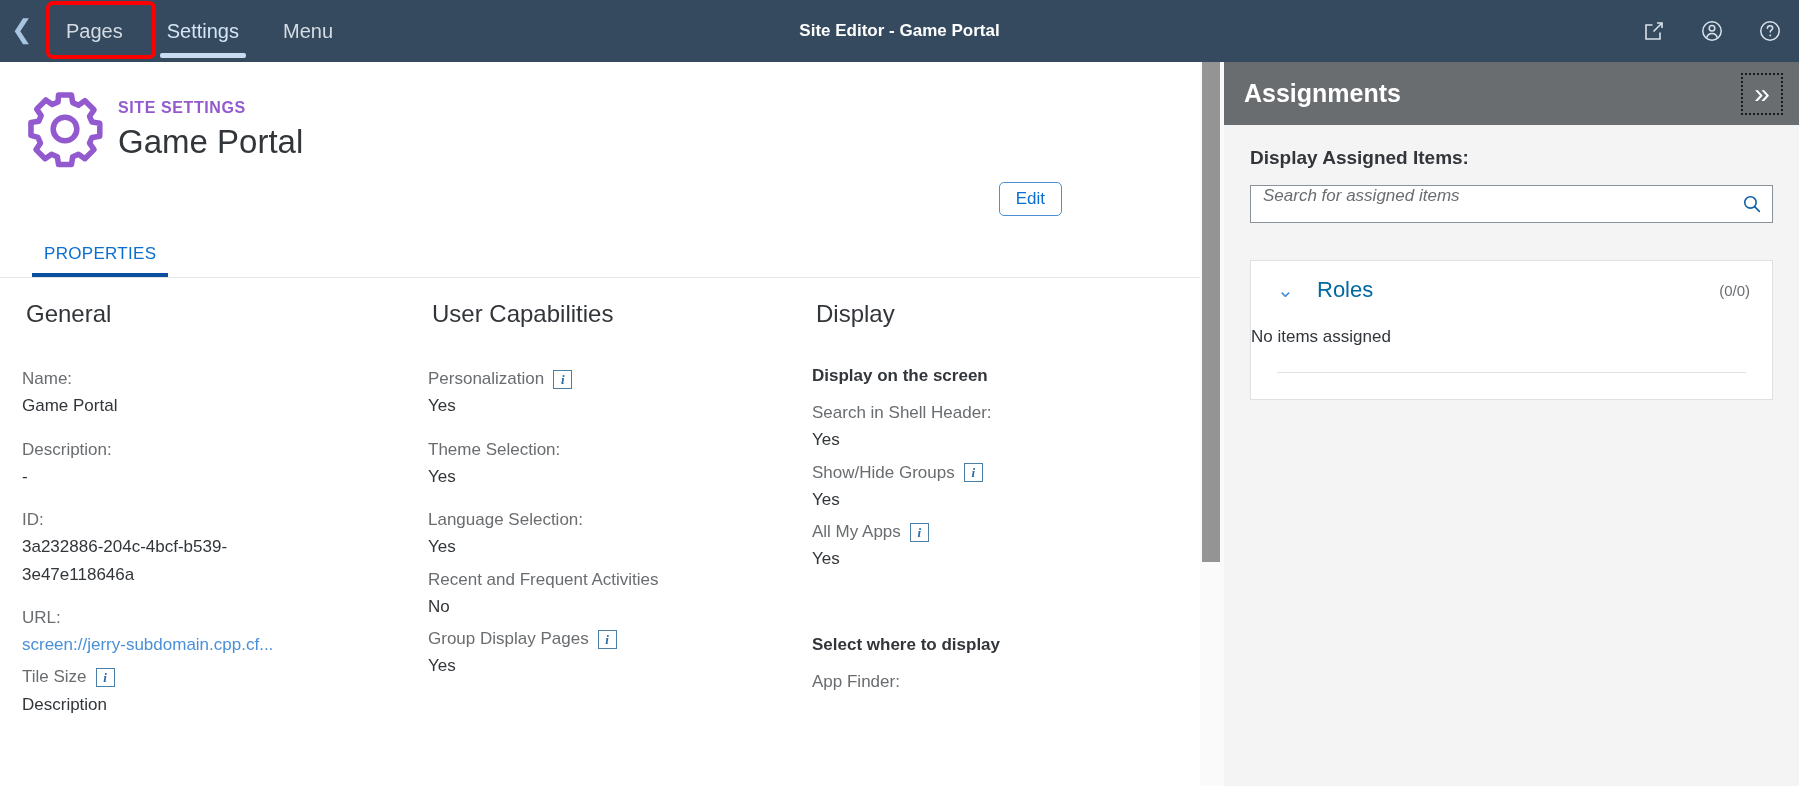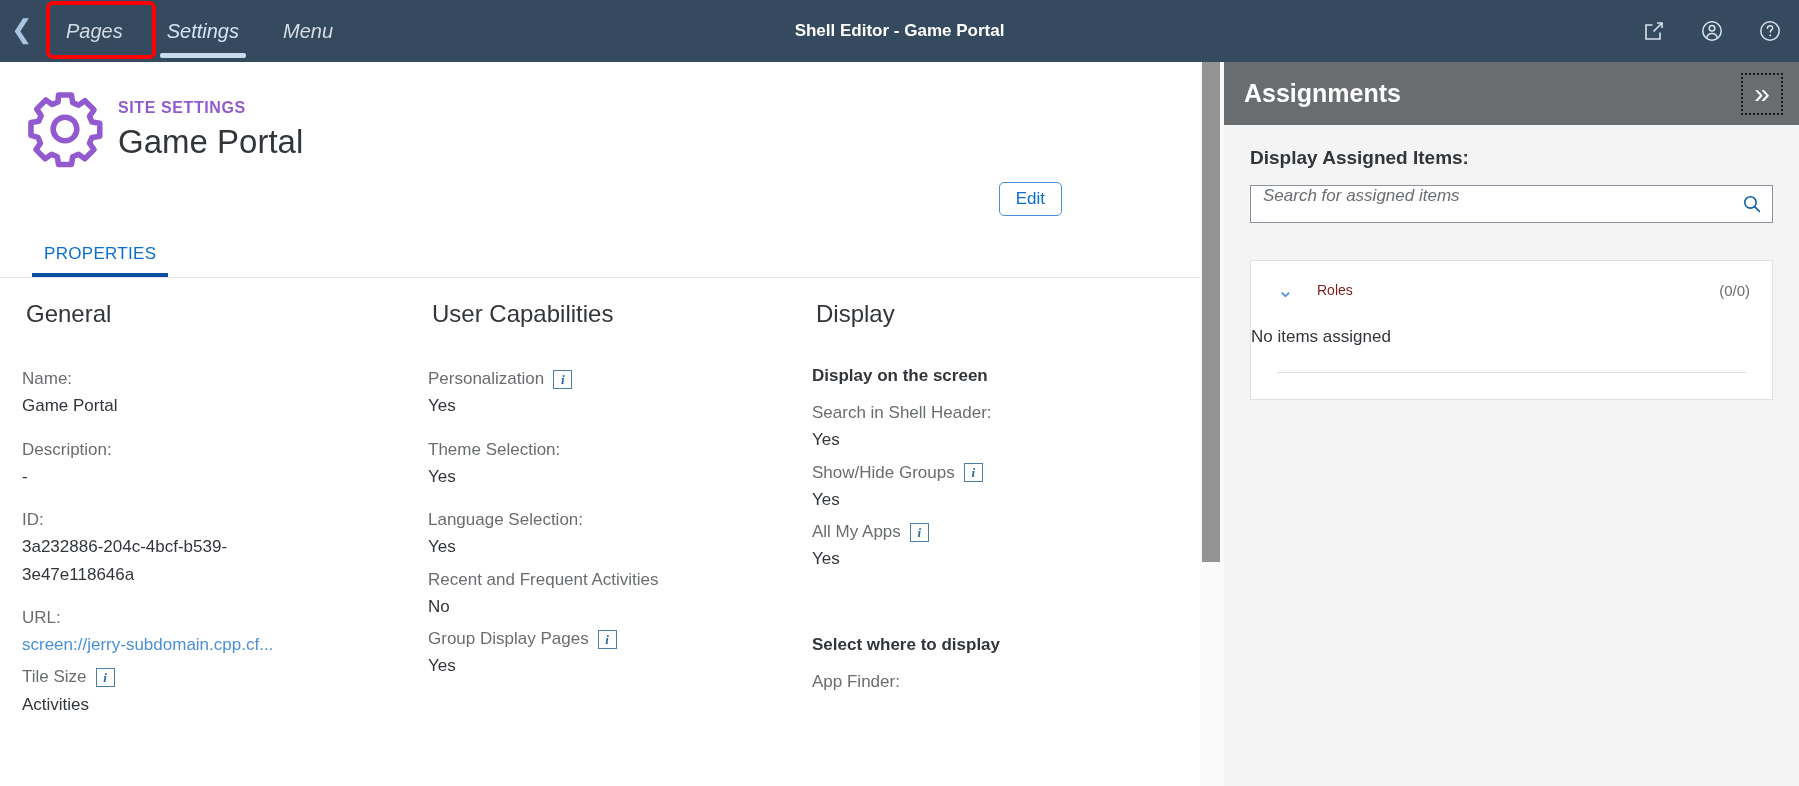--- a/index.html
+++ b/index.html
@@ -16,21 +16,21 @@
   .shellbar {
     position: absolute; top: 0; left: 0; width: 1799px; height: 62px;
     background: #354a5f;
     display: flex; align-items: center;
   }
   .back-arrow {
     width: 44px; height: 62px; display: flex; align-items: center; justify-content: center;
     color: #a8c5e0; font-size: 26px; font-weight: 300; cursor: pointer; line-height: 1;
     padding-bottom: 4px;
   }
-  .tabs { display: flex; align-items: stretch; height: 62px; font-style: italic; }
+  .tabs { display: flex; align-items: stretch; height: 62px; }
   .tab {
     position: relative; display: flex; align-items: center; padding: 0 22px;
     color: #d5dce3; font-size: 20px; height: 62px; cursor: pointer; white-space: nowrap;
   }
   .tab.active { color: #d4e5f5; }
   .tab.active::after {
     content: ""; position: absolute; left: 15px; right: 15px; bottom: 4px;
     height: 5px; background: #c8dcf0; border-radius: 2px;
   }
   .tab-highlight {
@@ -141,21 +141,21 @@
   .search-btn {
     width: 40px; height: 36px; display: flex; align-items: center; justify-content: center; cursor: pointer;
   }
 
   .card {
     margin-top: 37px; background: #ffffff; border: 1px solid #e0e0e0;
     height: 140px; position: relative;
   }
   .card-head { display: flex; align-items: center; height: 58px; padding: 0 22px 0 26px; }
   .chev { color: #4a90d9; font-size: 20px; width: 30px; cursor: pointer; line-height: 1; }
-  .card-title { color: #7f1d1d; font-size: 14px; flex: 1; margin-left: 10px; }
+  .card-title { color: #0369a1; font-size: 22px; flex: 1; margin-left: 10px; }
   .card-count { color: #6a6d70; font-size: 15px; }
   .card-empty {
     text-align: left; color: #32363a; font-size: 17px; padding-top: 8px;
   }
   .card-rule {
     position: absolute; left: 26px; right: 26px; bottom: 26px; height: 1px; background: #e0e0e0;
   }
 </style>
 </head>
 <body>
@@ -172,21 +172,21 @@
       <div class="tab active">
         <span>Settings</span>
       </div>
       <div class="tab">
         <span>Menu</span>
       </div>
     </div>
 
     <div class="tab-highlight"></div>
 
-    <div class="shell-title">Shell Editor - Game Portal</div>
+    <div class="shell-title">Site Editor - Game Portal</div>
 
     <div class="shell-actions">
       <div class="shell-icon">
         <svg width="24" height="24" viewBox="0 0 24 24" fill="none" stroke="#d8e2ec" stroke-width="1.6">
           <path d="M15 4h5v5"></path>
           <path d="M11.5 12.5L20 4"></path>
           <path d="M18 13.5V20H4V6h6.5"></path>
         </svg>
       </div>
       <div class="shell-icon">
@@ -256,21 +256,21 @@
           <div class="fld tight">
             <div class="lbl">URL:</div>
             <div class="val link">screen://jerry-subdomain.cpp.cf...</div>
           </div>
 
           <div class="fld">
             <div class="lbl">
               <span>Tile Size</span>
               <span class="info-i">i</span>
             </div>
-            <div class="val">Activities</div>
+            <div class="val">Description</div>
           </div>
         </div>
 
         <div class="col c2">
           <div class="col-title">User Capabilities</div>
 
           <div class="fld">
             <div class="lbl">
               <span>Personalization</span>
               <span class="info-i">i</span>

